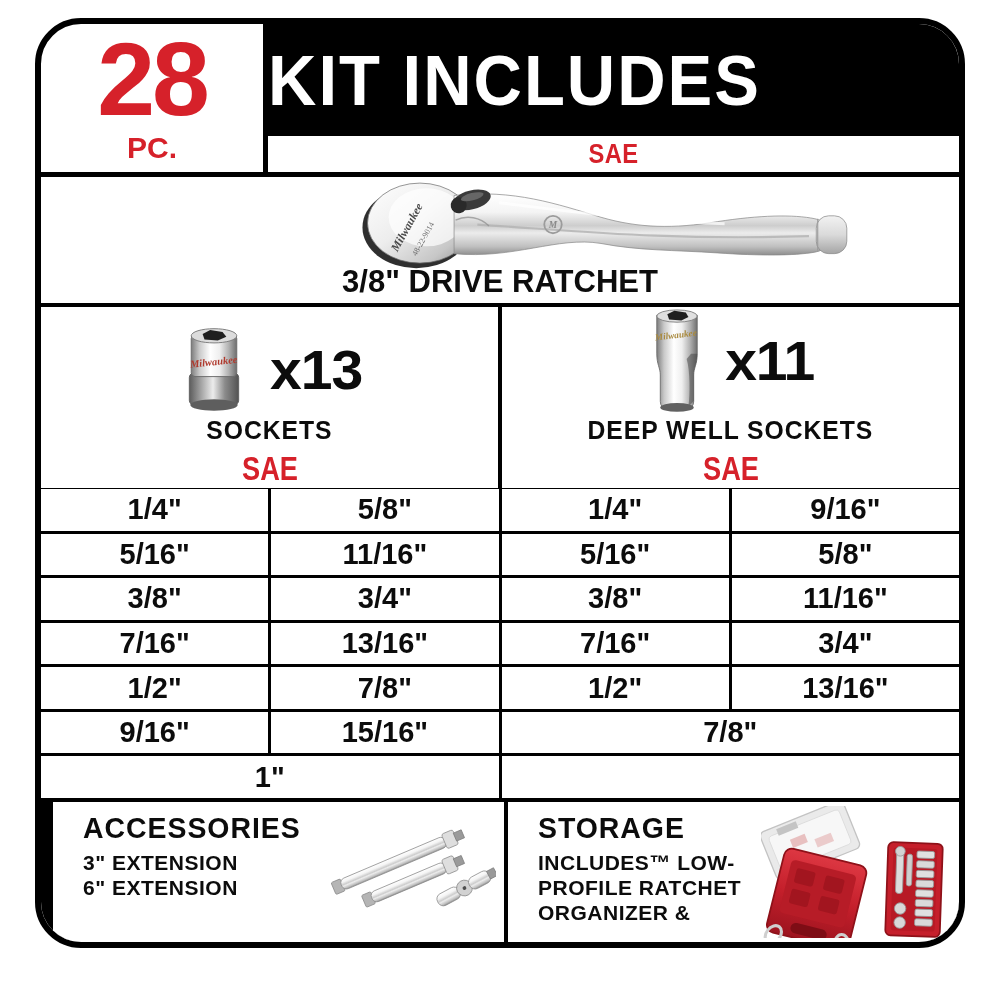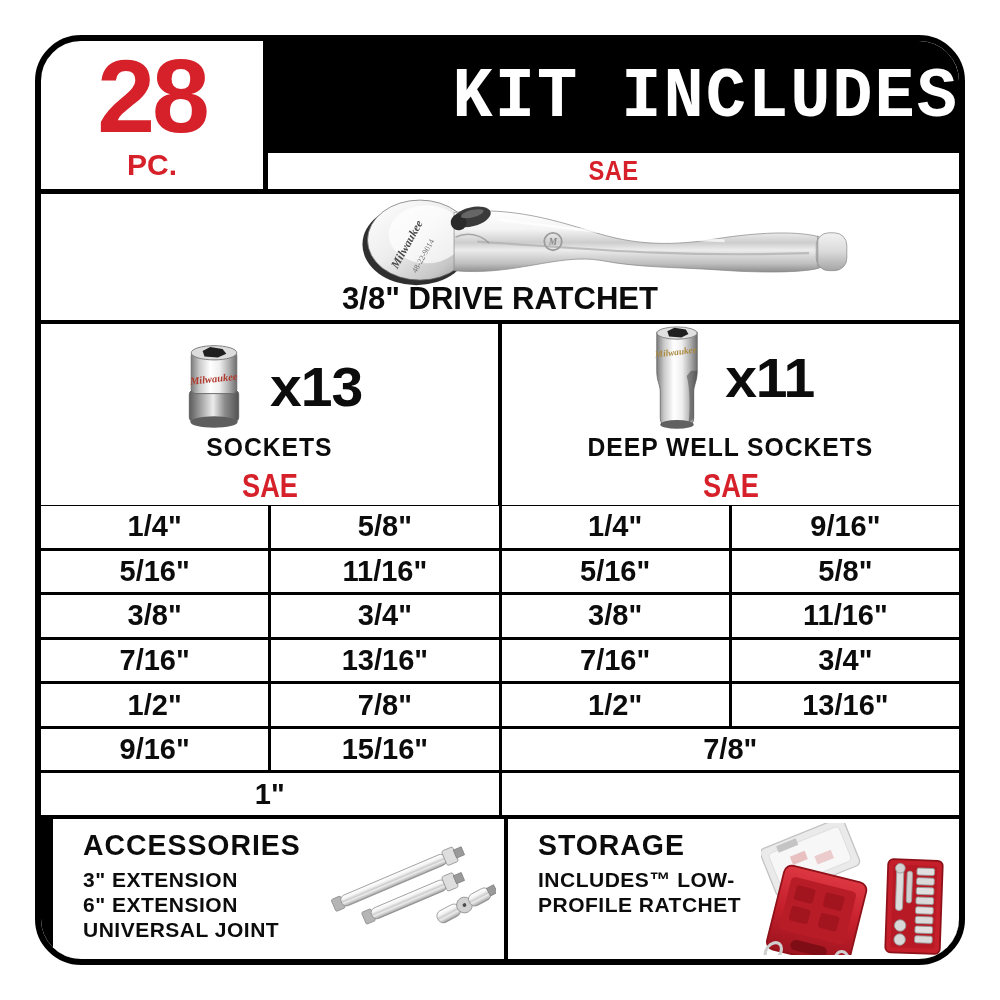--- a/index.html
+++ b/index.html
@@ -1,29 +1,29 @@
 <!DOCTYPE html>
 <html><head>
 <meta charset="utf-8">
 <style>
   html,body{margin:0;padding:0;background:#ffffff;}
   body{width:1000px;height:1000px;position:relative;font-family:"Liberation Sans",sans-serif;-webkit-font-smoothing:antialiased;}
   .board{
-    position:absolute;left:35px;top:35px;width:930px;height:930px;
+    position:absolute;left:35px;top:18px;width:930px;height:930px;
     box-sizing:border-box;border:6px solid #000;border-radius:46px;
     overflow:hidden;background:#fff;display:flex;flex-direction:column;
   }
   
   .header-row{height:148px;border-bottom:5px solid #000;display:flex;flex:none;}
   .pc-box{width:227px;border-right:5px solid #000;box-sizing:border-box;
     display:flex;flex-direction:column;align-items:center;justify-content:center;padding-top:6px;}
   .pc-count{font-size:104px;font-weight:bold;color:#d6212a;line-height:0.82;letter-spacing:-3px;}
   .pc-unit{font-size:30px;font-weight:bold;color:#d6212a;margin-top:8px;letter-spacing:0px;}
   .banner-col{flex:1;display:flex;flex-direction:column;}
-  .banner-black{height:112px;background:#000;display:flex;align-items:center;justify-content:flex-end;font-family:Liberation Mono, monospace;}
+  .banner-black{height:112px;background:#000;display:flex;align-items:center;justify-content:flex-start;}
   .banner-title{color:#fff;font-size:67px;font-weight:bold;letter-spacing:2px;transform:scaleY(1.04);white-space:nowrap;}
   .banner-sae{flex:1;background:#fff;display:flex;align-items:center;justify-content:center;}
   .sae-text{color:#d6212a;font-weight:bold;font-size:27px;letter-spacing:0.5px;display:inline-block;transform:scaleX(0.88);}
   
   .ratchet-section{height:130px;border-bottom:4px solid #000;box-sizing:border-box;position:relative;flex:none;}
   .ratchet-svg{position:absolute;left:215px;top:1px;width:690px;height:96px;}
   .ratchet-caption{position:absolute;left:0;right:0;bottom:3px;text-align:center;
     font-size:32px;font-weight:bold;letter-spacing:0px;color:#0c0c0c;transform:scaleX(0.97);}
   
   .split{display:grid;grid-template-columns:1fr 1fr;gap:4px;background:#000;flex:none;}
@@ -205,21 +205,20 @@
 
     <div class="size-cell span2">1"</div>
     <div class="size-cell span2"></div>
   </div>
 
   <div class="split bottom-row">
     <div class="bottom-panel">
       <div class="bottom-title">ACCESSORIES</div>
       <div class="bottom-line">3" EXTENSION</div>
       <div class="bottom-line">6" EXTENSION</div>
-      <div class="bottom-line">UNIVERSAL JOINT</div>
       <svg class="acc-svg" viewBox="0 0 240 140">
         <g transform="rotate(-23 120 70)">
           <rect x="16" y="33" width="14" height="18" rx="2" fill="#b5b5b5" stroke="#878787"></rect>
           <rect x="28" y="34" width="158" height="16" rx="7" fill="url(#gHandle)" stroke="#8a8a8a"></rect>
           <rect x="184" y="31" width="17" height="22" rx="3" fill="#dedede" stroke="#8a8a8a"></rect>
           <rect x="200" y="36" width="12" height="12" fill="#9a9a9a" stroke="#7c7c7c"></rect>
           <rect x="48" y="66" width="14" height="18" rx="2" fill="#b5b5b5" stroke="#878787"></rect>
           <rect x="60" y="67" width="112" height="16" rx="7" fill="url(#gHandle)" stroke="#8a8a8a"></rect>
           <rect x="170" y="64" width="17" height="22" rx="3" fill="#dedede" stroke="#8a8a8a"></rect>
           <rect x="186" y="69" width="12" height="12" fill="#9a9a9a" stroke="#7c7c7c"></rect>
@@ -230,20 +229,21 @@
           <circle cx="0" cy="0" r="2.6" fill="#4e4e4e"></circle>
           <rect x="8" y="-9" width="32" height="18" rx="8" fill="url(#gHandle)" stroke="#8a8a8a"></rect>
           <rect x="38" y="-6" width="11" height="12" fill="#9a9a9a" stroke="#7c7c7c"></rect>
         </g>
       </svg>
     </div>
     <div class="bottom-panel">
       <div class="bottom-title">STORAGE</div>
       <div class="bottom-line">INCLUDES™ LOW-</div>
       <div class="bottom-line">PROFILE RATCHET</div>
+      <div class="bottom-line">ORGANIZER &amp;</div>
       <svg class="sto-svg" viewBox="0 0 215 150">
         <defs>
           <linearGradient id="gCase" x1="0" y1="0" x2="0" y2="1">
             <stop offset="0" stop-color="#dd3742"></stop>
               <stop offset="0.5" stop-color="#c41f2b"></stop>
               <stop offset="1" stop-color="#9c141f"></stop>
           </linearGradient>
         </defs>
         <g transform="translate(52,42) rotate(-22)">
           <rect x="-50" y="-32" width="102" height="58" rx="6" fill="#e9e9e9" opacity="0.95" stroke="#c0c0c0" stroke-width="1.5"></rect>

